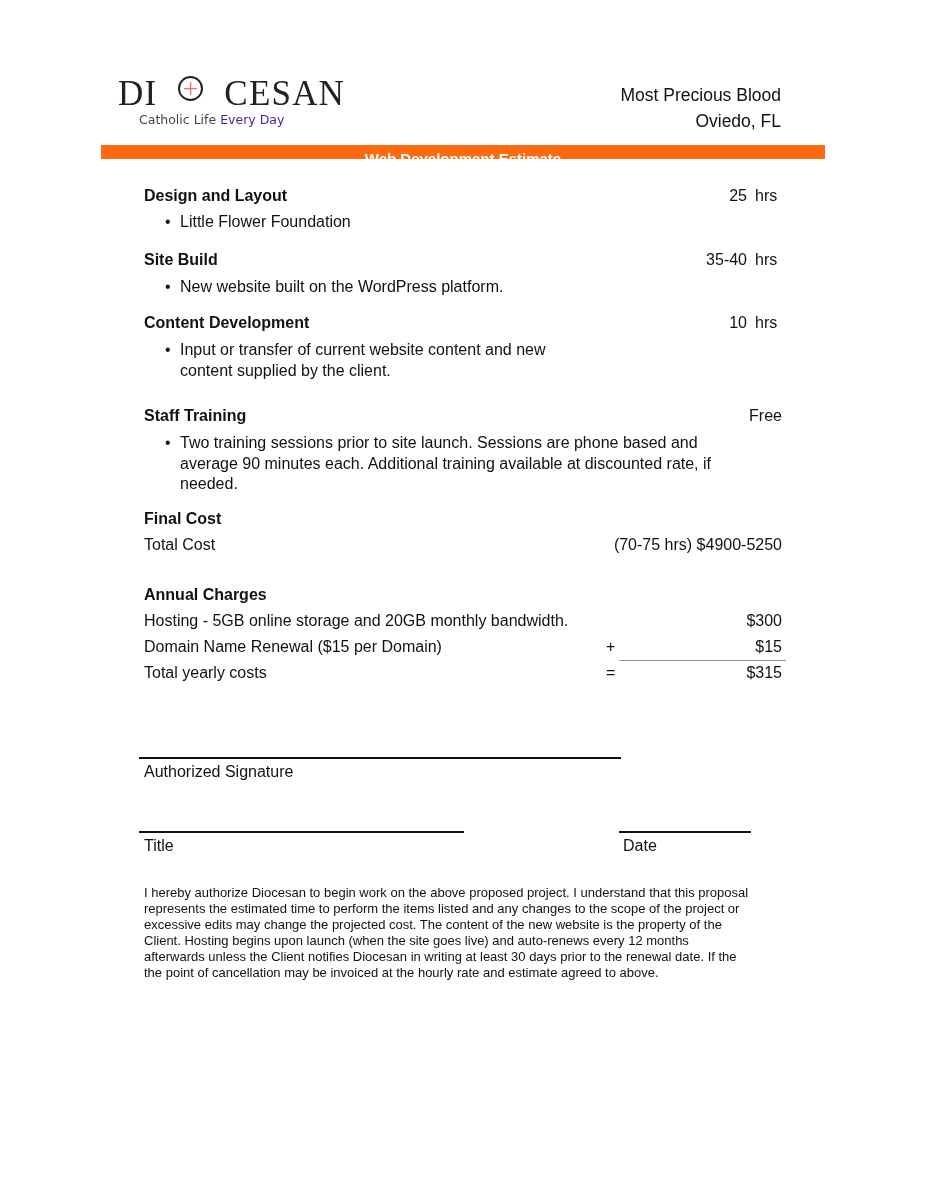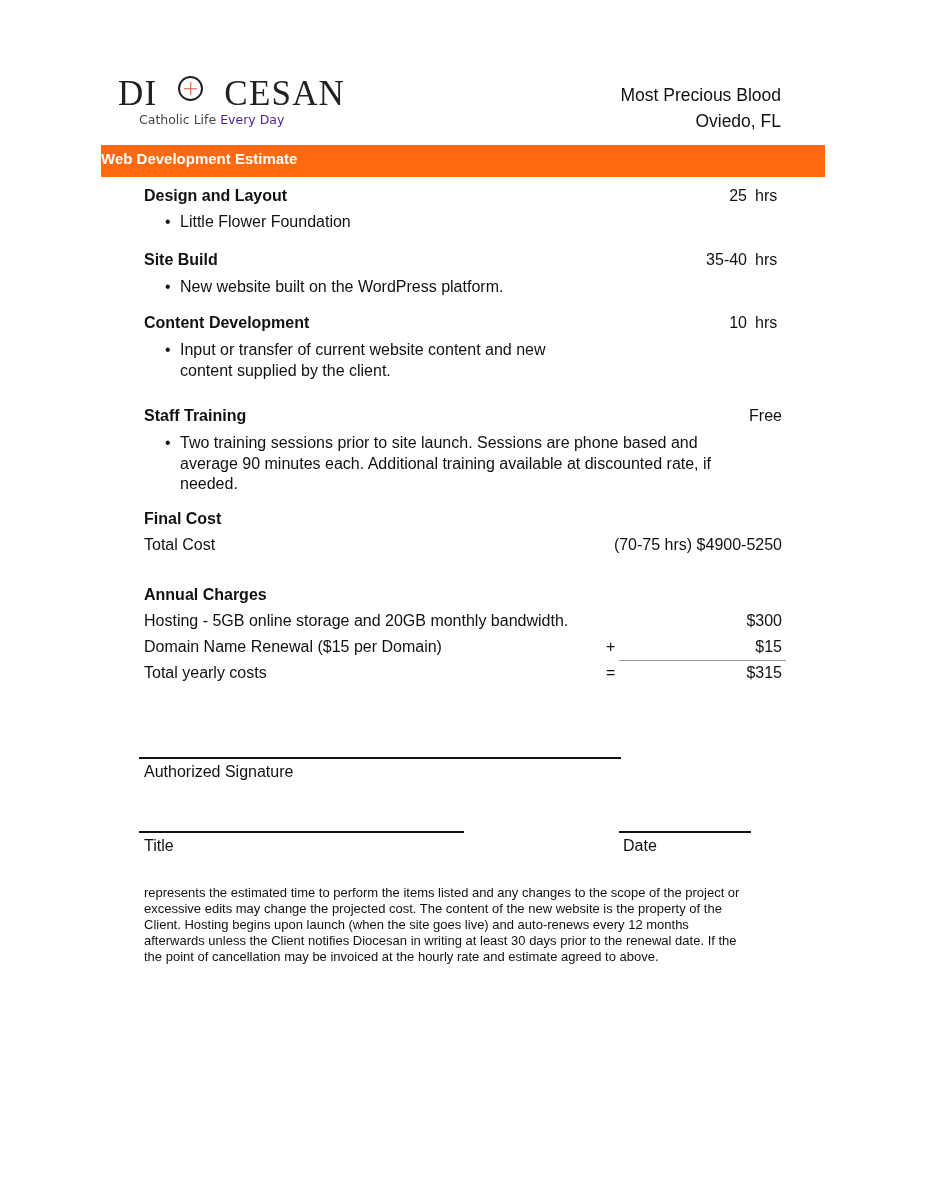--- a/index.html
+++ b/index.html
@@ -16,22 +16,22 @@
   .logo-o::before, .logo-o::after { content: ""; position: absolute; background: #e8523a; }
   .logo-o::before { left: 50%; top: 4px; width: 1.5px; height: 13px; transform: translateX(-50%); }
   .logo-o::after { top: 50%; left: 4px; height: 1.5px; width: 13px; transform: translateY(-50%); }
   .logo-tag { left: 139px; top: 112px; font-family: "DejaVu Sans", sans-serif; font-size: 12.5px; color: #444; }
   .logo-tag .accent { color: #4c1d95; }
 
   
   .client { right: 146px; text-align: right; font-size: 17.5px; color: #111; }
 
   
-  .banner { left: 101px; top: 145px; width: 724px; height: 32px; background: #ff6a10;
-            color: #fff; font-weight: bold; font-size: 15px; text-align: left; line-height: 27px; }
+  .banner { left: 101px; top: 145px; width: 724px; height: 14px; background: #ff6a10;
+            color: #fff; font-weight: bold; font-size: 15px; text-align: center; line-height: 27px; }
 
   .sec-title { left: 144px; font-weight: bold; font-size: 16px; }
   .bullet { left: 165px; font-size: 16px; line-height: 20.5px; }
   .bullet .dot { position: absolute; left: 0; top: 0; }
   .bullet .txt { position: absolute; left: 15px; top: 0; }
   .hrs { font-size: 16px; text-align: right; }
   .row-text { left: 144px; font-size: 16px; }
   .right-val { right: 145px; font-size: 16px; text-align: right; }
 
   .line { background: #111; height: 1.5px; }
@@ -111,18 +111,19 @@
 <div class="abs line" style="top:757px; left:139px; width:482px;"></div>
 <div class="abs row-text" style="top:763px;">Authorized Signature</div>
 
 <div class="abs line" style="top:831px; left:139px; width:325px;"></div>
 <div class="abs row-text" style="top:837px;">Title</div>
 
 <div class="abs line" style="top:831px; left:619px; width:132px;"></div>
 <div class="abs row-text" style="top:837px; left:623px;text-align:center;">Date</div>
 
 <div class="abs fine">
+  <div>I hereby authorize Diocesan to begin work on the above proposed project. I understand that this proposal</div>
   <div>represents the estimated time to perform the items listed and any changes to the scope of the project or</div>
   <div>excessive edits may change the projected cost. The content of the new website is the property of the</div>
   <div>Client. Hosting begins upon launch (when the site goes live) and auto-renews every 12 months</div>
   <div>afterwards unless the Client notifies Diocesan in writing at least 30 days prior to the renewal date. If the</div>
   <div>the point of cancellation may be invoiced at the hourly rate and estimate agreed to above.</div>
 </div>
 
 </body></html>

